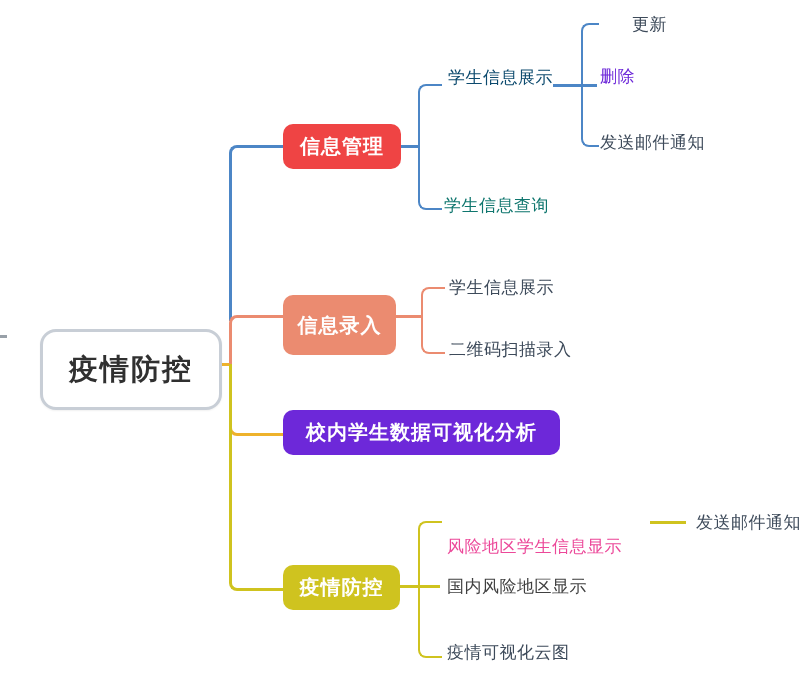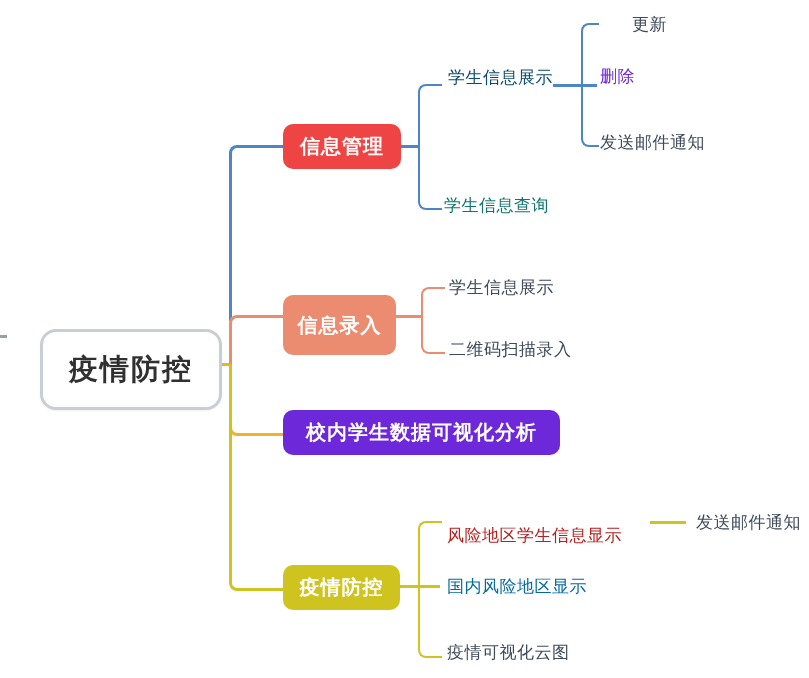--- a/index.html
+++ b/index.html
@@ -69,20 +69,20 @@
   <div class="leaf" style="left: 449px; top: 340px; color: rgb(61, 74, 90);">二维码扫描录入</div>
 
   <div class="node" style="left: 283px; top: 410px; width: 277px; height: 45px; background: #6d28d9;">校内学生数据可视化分析</div>
 
   <div class="node" style="left: 283px; top: 565px; width: 117px; height: 45px; background: rgb(207, 195, 31);">疫情防控</div>
 
   <div class="stub" style="left: 400px; top: 585px; width: 18px; background: rgb(207, 195, 31);"></div>
   <div class="bracket" style="left: 418px; top: 521px; width: 22px; height: 133px; border-color: rgb(207, 195, 31);"></div>
   <div class="stub" style="left: 418px; top: 585px; width: 22px; background: rgb(207, 195, 31);"></div>
 
-  <div class="leaf" style="left: 447px; top: 526px; color: #b91c1c;">风险地区学生信息显示</div>
-  <div class="leaf" style="left: 447px; top: 577px; color: #0369a1;">国内风险地区显示</div>
+  <div class="leaf" style="left: 447px; top: 537px; color: #ec4899;">风险地区学生信息显示</div>
+  <div class="leaf" style="left: 447px; top: 577px; color: #404040;">国内风险地区显示</div>
   <div class="leaf" style="left: 447px; top: 643px; color: rgb(61, 74, 90);">疫情可视化云图</div>
 
   <div class="stub" style="left: 650px; top: 521px; width: 36px; background: rgb(207, 195, 31);"></div>
   <div class="leaf" style="left: 696px; top: 513px; color: rgb(61, 74, 90);">发送邮件通知</div>
 
 </div>
 
 </body></html>

